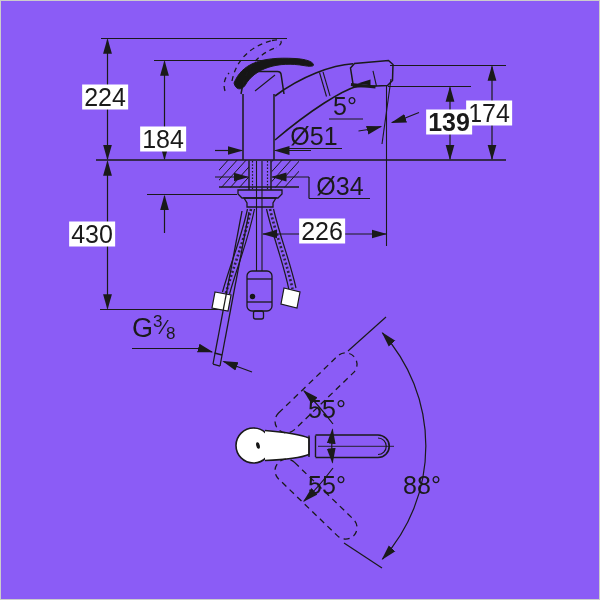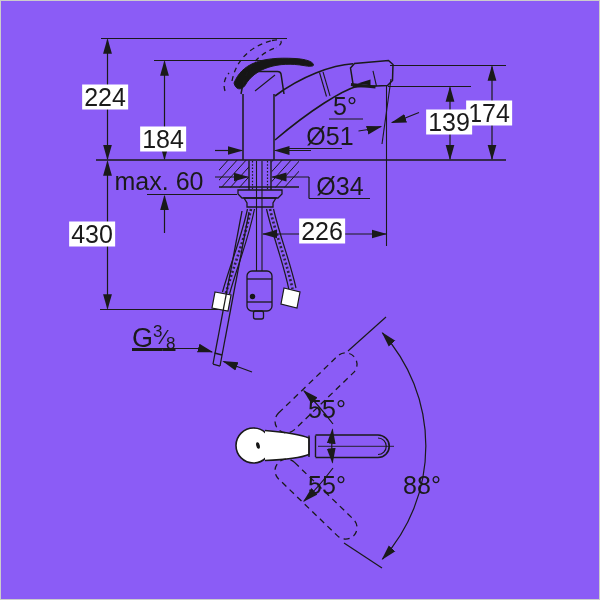--- a/index.html
+++ b/index.html
@@ -9,23 +9,22 @@
     font-family:"Liberation Sans","DejaVu Sans",sans-serif;
     color:#1a1a1a;overflow:hidden;
   }
   .canvas svg{position:absolute;left:0;top:0;}
   .lbl{
     position:absolute;transform:translate(-50%,-50%);
     font-size:25px;line-height:1;white-space:nowrap;color:#1a1a1a;
   }
   .lbl.bg{background:#fff;padding:0 2px;}
   .g38{
-    position:absolute;left:131px;top:321px;transform:none;
+    position:absolute;left:131px;top:311px;transform:none;
     font-size:27px;
-    text-decoration:underline;
   }
   .g38 .num{font-size:17px;vertical-align:10px;}
   .g38 .slash{font-size:21px;vertical-align:3px;}
   .g38 .den{font-size:17px;vertical-align:-2px;}
 </style>
 </head>
 <body>
 
 <div class="canvas">
 
@@ -196,24 +195,23 @@
 
     <line x1="347" y1="350" x2="385" y2="316" stroke-width="1.2"></line>
     <line x1="343" y1="542" x2="381" y2="567" stroke-width="1.2"></line>
     <path d="M381.5,332 A169,169 0 0 1 381.5,558" stroke-width="1.2" marker-start="url(#as)" marker-end="url(#ae)"></path>
   </g>
 </svg>
 
 <div class="lbl bg" style="left:104px;top:96px;">224</div>
 <div class="lbl bg" style="left:162px;top:108px;margin-top:30px;">184</div>
 <div class="lbl bg" style="left:488px;top:112px;">174</div>
-<div class="lbl bg" style="left:448px;top:121px;">139</div>
+<div class="lbl bg" style="left:448px;top:121px;font-weight:bold;">139</div>
 <div class="lbl bg" style="left:91px;top:233px;">430</div>
-<div class="lbl" style="left:158px;top:180px;">max. 60</div>
-<div class="lbl" style="left:313px;top:135px;margin-left:16px;">Ø51</div>
+<div class="lbl" style="left:313px;top:135px;">Ø51</div>
 <div class="lbl" style="left:339px;top:185px;">Ø34</div>
 <div class="lbl" style="left:344px;top:105px;">5°</div>
 <div class="lbl bg" style="left:321px;top:230px;">226</div>
 <div class="lbl" style="left:326px;top:408px;">55°</div>
 <div class="lbl" style="left:326px;top:484px;">55°</div>
 <div class="lbl" style="left:421px;top:444px;margin-top:40px;">88°</div>
 
 <div class="g38">
   <span>G</span><span class="num">3</span><span class="slash">⁄</span><span class="den">8</span>
 </div>

